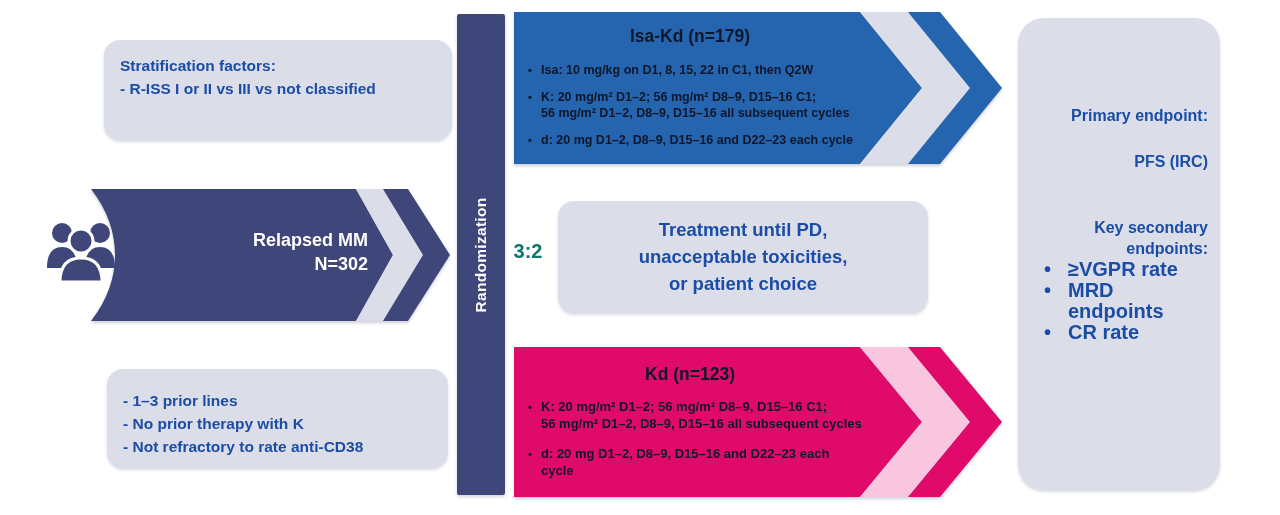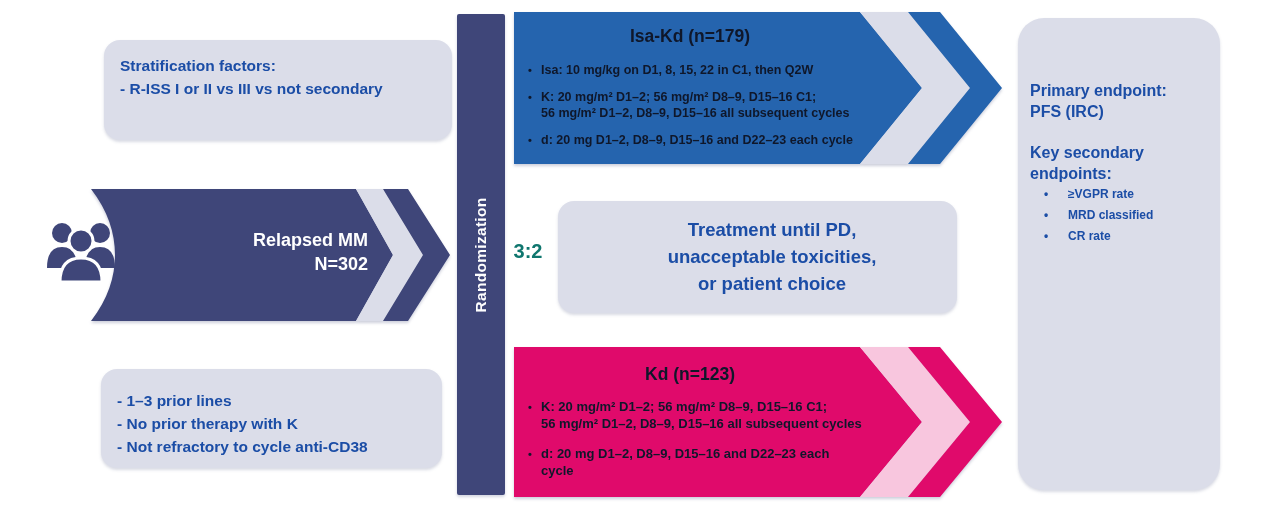--- a/index.html
+++ b/index.html
@@ -6,29 +6,29 @@
   .canvas {
     position:relative; width:1280px; height:515px; background:#ffffff;
     font-family:"Liberation Sans", sans-serif; font-weight:700; overflow:hidden;
   }
   
   .panel {
     position:absolute; background:#dbdde9; border-radius:16px;
     color:#1b4da6; box-shadow:0 2px 3px rgba(130,135,165,.30);
   }
   .strat-box  { left:104px; top:40px;  width:348px; height:100px; padding:14px 0 0 16px; box-sizing:border-box; }
-  .elig-box   { left:101px; top:369px; width:341px; height:99px;  padding:20px 0 0 16px; box-sizing:border-box; }
+  .elig-box   { left:107px; top:369px; width:341px; height:99px;  padding:20px 0 0 16px; box-sizing:border-box; }
   .panel-line { font-size:15.5px; line-height:23px; white-space:nowrap; }
-  .treat-box  { left:558px; top:201px; width:370px; height:112px;padding-left:29px; }
+  .treat-box  { left:558px; top:201px; width:370px; height:112px; }
   .treat-text { margin-top:15px; text-align:center; font-size:18.5px; line-height:27px; white-space:pre-line; }
   .endpoints-box { left:1018px; top:18px; width:202px; height:472px; border-radius:26px; box-sizing:border-box; padding:62px 12px 0 12px; }
-  .ep-center  { text-align:left; font-size:16px; line-height:21px; }
+  .ep-center  { text-align:right; font-size:16px; line-height:21px;margin-top:25px; }
   .ep-gap     { height:20px; }
   .ep-list    { list-style:none; margin:0; padding:0 0 0 12px; }
-  .ep-list li { display:flex; font-size:12px; line-height:21px; }
+  .ep-list li { display:flex; font-size:20px; line-height:21px; }
   .ep-dot::before { content:"•"; display:inline-block; width:24px; text-align:left; padding-left:2px; }
   
   .arrow-wrap { position:absolute; }
   .arrow-wrap svg.shape { position:absolute; left:0; top:0; filter:drop-shadow(0 2px 1.5px rgba(130,135,165,.40)); }
   .pop-arrow  { left:88px; top:189px; width:370px; height:132px; }
   .pop-text   { position:absolute; left:20px; top:39px; width:260px; text-align:right;
                 color:#fff; font-size:18px; line-height:24px; white-space:pre-line; }
   .people-icon{ position:absolute; left:45px; top:212px; }
   .arm        { color:#0f172a; }
   .arm-isa    { left:514px; top:12px;  width:490px; height:152px; }
@@ -49,27 +49,27 @@
   .ratio      { position:absolute; left:500px; top:240px; width:56px; text-align:center;
                 color:#0f766e; font-size:20px; }
 </style>
 </head>
 <body>
 
 <div class="canvas">
 
   <div class="panel strat-box">
     <div class="panel-line">Stratification factors:</div>
-    <div class="panel-line">- R-ISS I or II vs III vs not secondary</div>
+    <div class="panel-line">- R-ISS I or II vs III vs not classified</div>
   </div>
 
   <div class="panel elig-box">
     <div class="panel-line">- 1–3 prior lines</div>
     <div class="panel-line">- No prior therapy with K</div>
-    <div class="panel-line">- Not refractory to cycle anti-CD38</div>
+    <div class="panel-line">- Not refractory to rate anti-CD38</div>
   </div>
 
   <div class="arrow-wrap pop-arrow">
     <svg class="shape" width="370" height="132" viewBox="0 0 370 132">
       <path d="M3,0 L268,0 L305,66 L268,132 L3,132 C20,110 27,88 27,66 C27,44 20,22 3,0 Z" fill="#3f4679"></path>
       <polygon points="268,0 295,0 335,66 295,132 268,132 305,66" fill="#dbdde9"></polygon>
       <polygon points="295,0 320,0 362,66 320,132 295,132 335,66" fill="#3f4679"></polygon>
     </svg>
     <div class="pop-text">Relapsed MM
 N=302</div>
@@ -144,21 +144,21 @@
     <div class="ep-center">PFS (IRC)</div>
     <div class="ep-gap"></div>
     <div class="ep-center">Key secondary endpoints:</div>
     <ul class="ep-list">
       <li>
           <span class="ep-dot"></span>
           <span>≥VGPR rate</span>
         </li>
       <li>
           <span class="ep-dot"></span>
-          <span>MRD classified</span>
+          <span>MRD endpoints</span>
         </li>
       <li>
           <span class="ep-dot"></span>
           <span>CR rate</span>
         </li>
     </ul>
   </div>
 
 </div>
 

